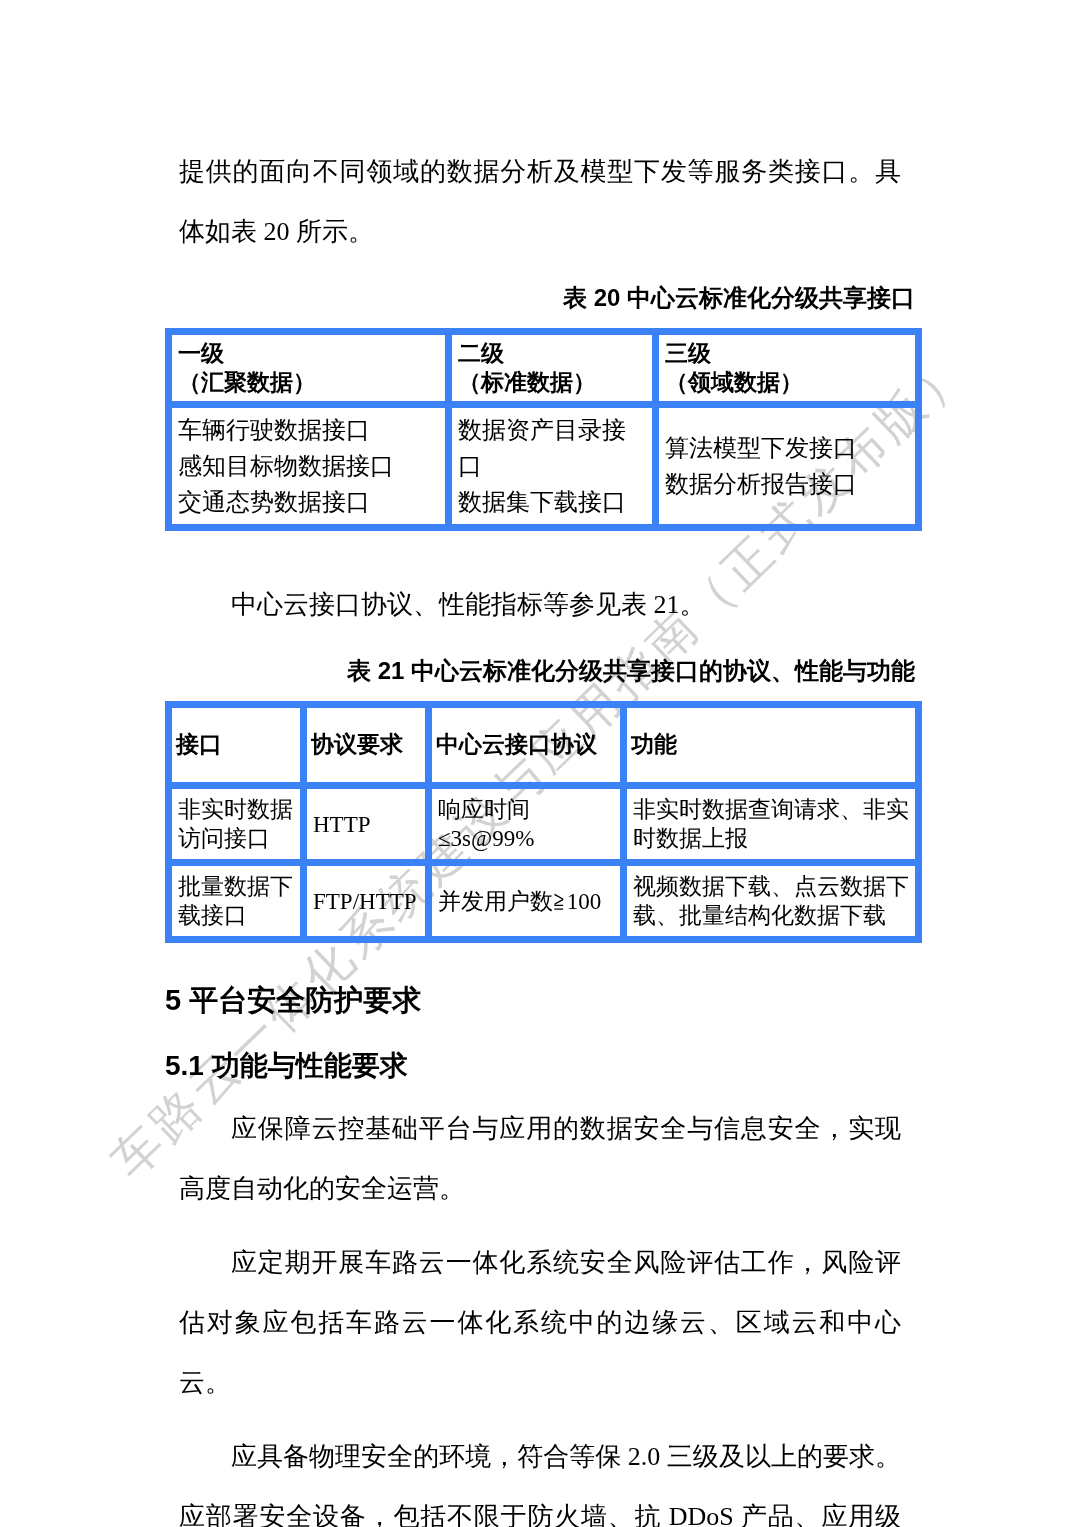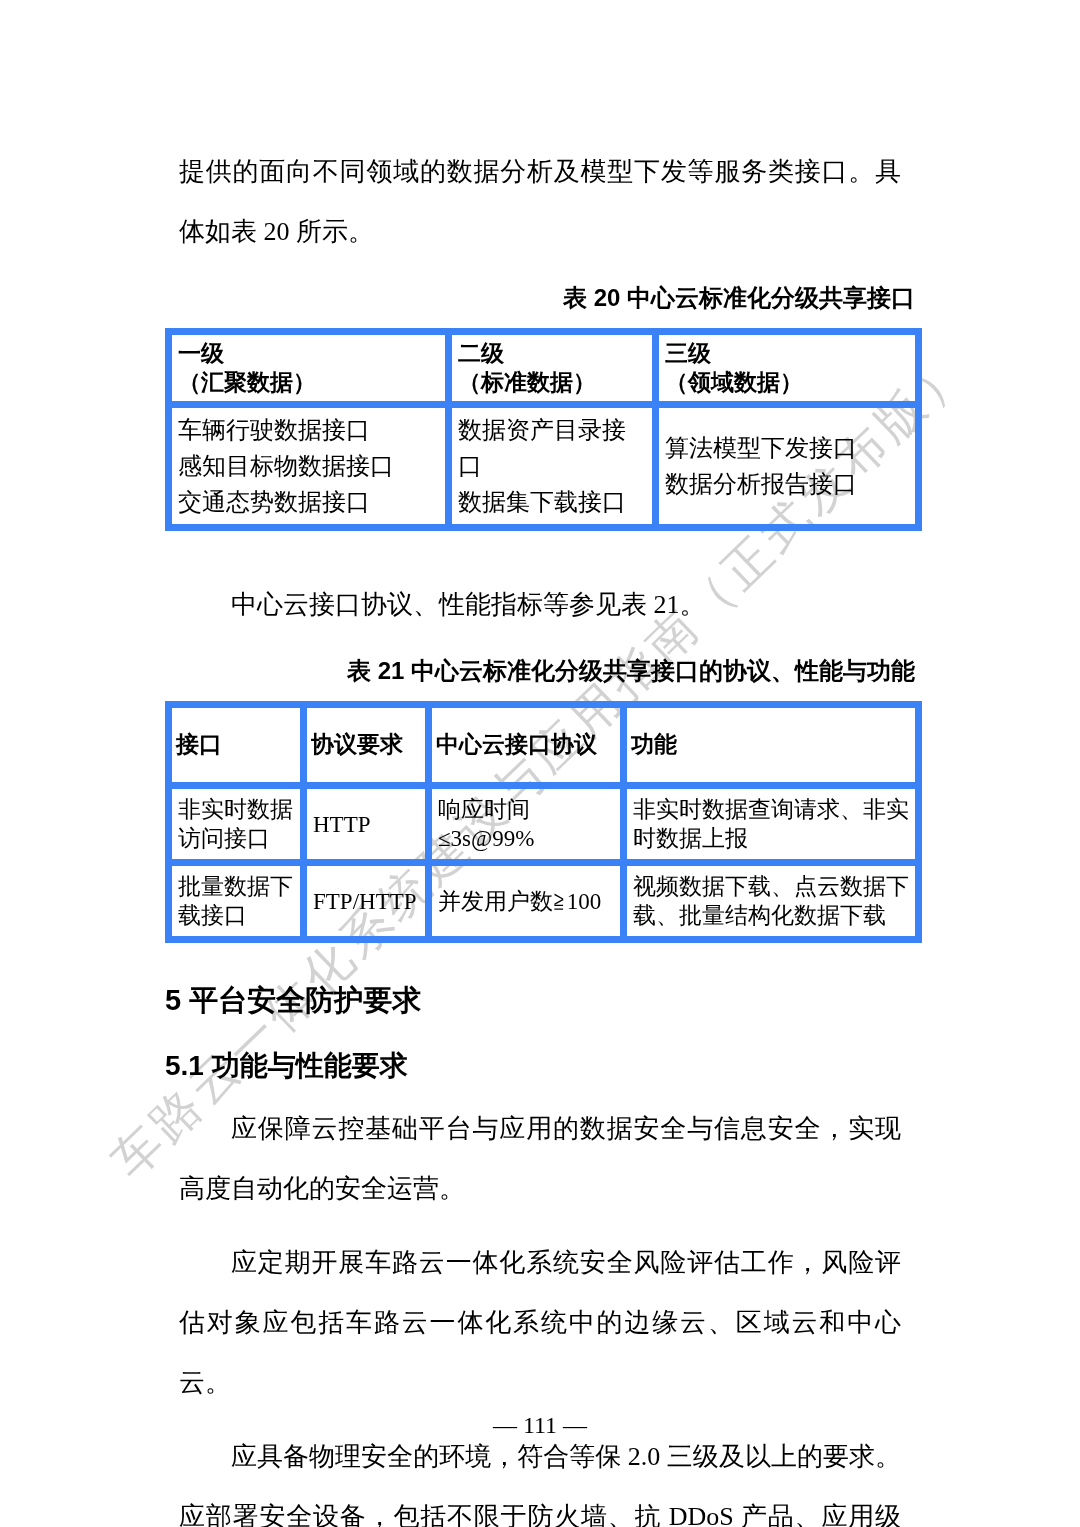--- a/index.html
+++ b/index.html
@@ -184,15 +184,14 @@
 
     <h1 class="heading-1">5  平台安全防护要求</h1>
     <h2 class="heading-2">5.1 功能与性能要求</h2>
 
     <p class="body-p indent mt-para">应保障云控基础平台与应用的数据安全与信息安全，实现高度自动化的安全运营。</p>
     <p class="body-p indent">应定期开展车路云一体化系统安全风险评估工作，风险评估对象应包括车路云一体化系统中的边缘云、区域云和中心云。</p>
     <p class="body-p indent">应具备物理安全的环境，符合等保 2.0 三级及以上的要求。应部署安全设备，包括不限于防火墙、抗 DDoS 产品、应用级防火墙（WAF）、堡垒机等用于防护网络攻击。应具备专用的密码机设备</p>
 
   </div>
 
-  <div class="page-number">— 111 —</div>
 
 </div>
 
 </body></html>

